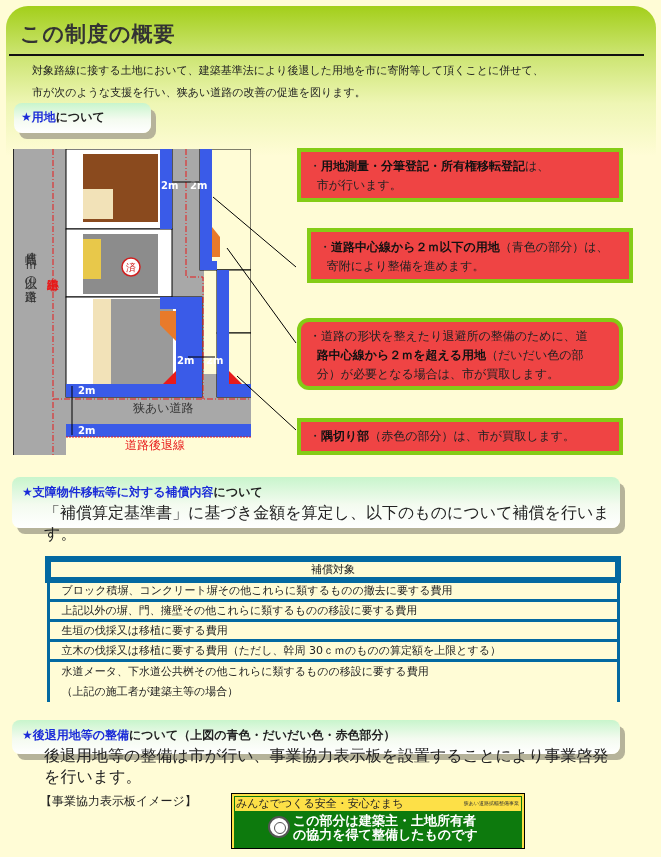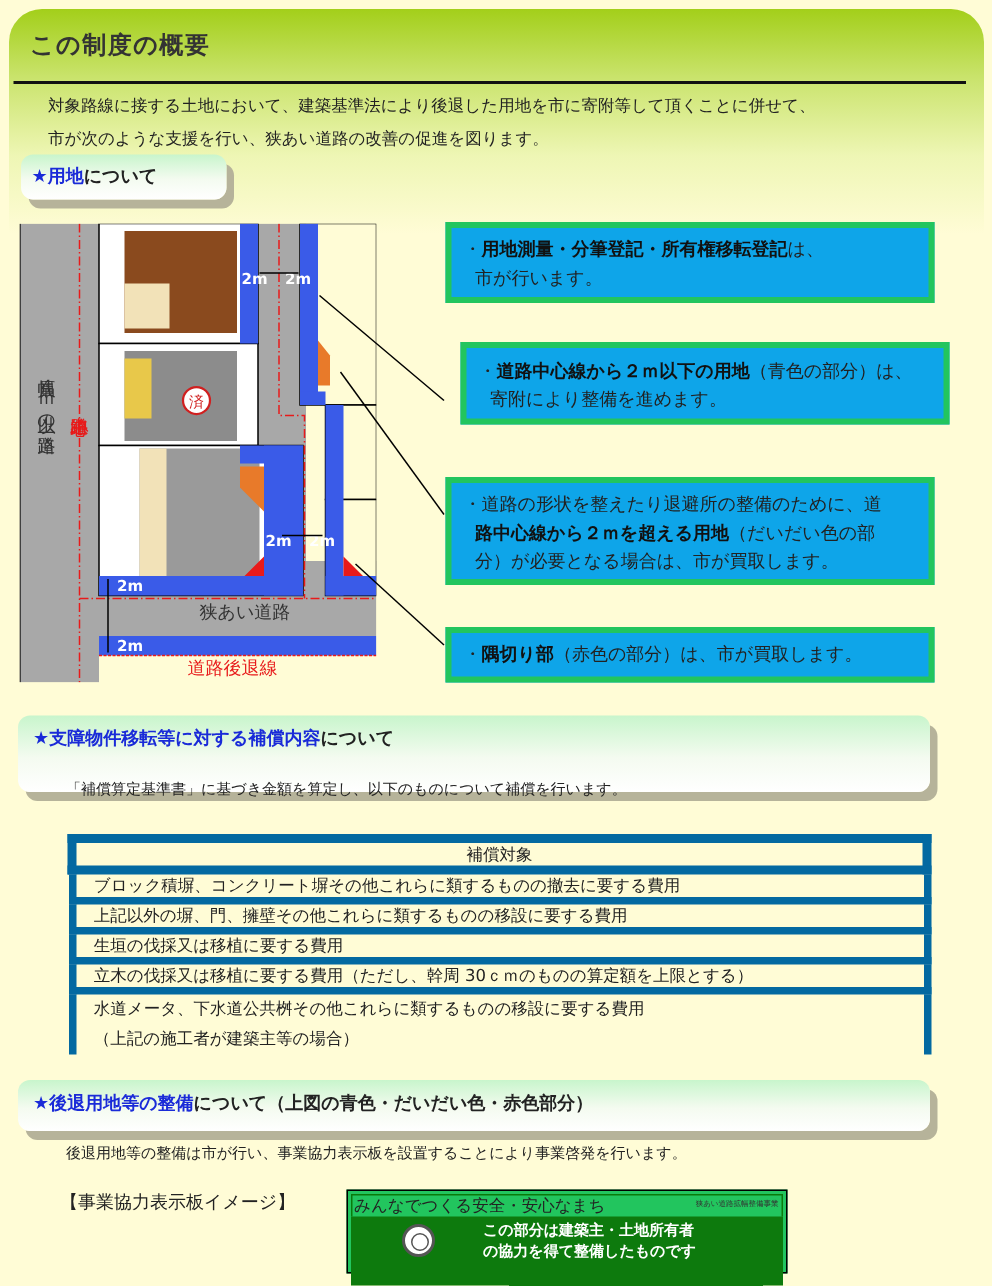--- a/index.html
+++ b/index.html
@@ -10,65 +10,65 @@
     color: #222;
     position: relative;
   }
   .header-band {
     position: absolute; left: 6px; top: 6px; width: 650px; height: 150px;
     border-radius: 22px 22px 0 0;
     background: linear-gradient(to bottom, #a3cf1a 0%, #c9e36b 30%, #eef6b4 65%, #fffcd6 100%);
   }
   .page-title {
     position: absolute; left: 20px; top: 20px;
-    font-size: 16px; color: #333; letter-spacing: 1px;
+    font-size: 21px; color: #333; letter-spacing: 1px;
   }
   .title-rule {
     position: absolute; left: 9px; top: 54px; width: 635px; height: 2px; background: #111;
   }
   .intro {
     position: absolute; left: 32px; top: 60px; font-size: 11px; line-height: 22px; color: #222;
   }
   .section-box {
     position: absolute; border-radius: 8px;
     background: linear-gradient(to bottom, #c8f5cc 0%, #f4fbf0 55%, #ffffff 100%);
     box-shadow: 5px 6px 0 #b6b39a;
   }
   .section-title { font-size: 12px; font-weight: bold; }
   .section-title .blue { color: #1a2bd8; }
-  .section-desc { font-size: 10px; margin-left: 22px; margin-top: 18px; }
+  .section-desc { font-size: 16px; margin-left: 22px; margin-top: 2px; }
 
   .diagram { position: absolute; left: 13px; top: 149px; width: 238px; height: 306px; overflow: hidden; }
   .callout {
-    position: absolute; border: 4px solid #22c55e; background: #0ea5e9;
+    position: absolute; border: 4px solid #84cc16; background: #ef4444;
     font-size: 12px; line-height: 19px; padding: 3px 8px 2px 8px; color: #222;
   }
   .callout b { font-weight: bold; color: #111; }
 
   table.comp {
     position: absolute; left: 45px; top: 556px; width: 576px;
     border-collapse: collapse; font-size: 11px;
   }
   table.comp th { font-weight: normal; text-align: center; height: 20px; border: 6px solid #0369a1; }
-  table.comp td { height: 20px; padding-left: 12px; border: 5px solid #0369a1; }
+  table.comp td { height: 20px; padding-left: 12px; border: 3px solid #0369a1; }
   table.comp td.two { height: 40px; line-height: 20px; border-bottom: none; }
 
   .sign-label { position: absolute; left: 40px; top: 793px; font-size: 12px; }
   .sign {
     position: absolute; left: 231px; top: 793px; width: 294px; height: 56px;
-    border: 1px solid #000; background: #22c55e; padding: 2px;
+    border: 1px solid #000; background: #fde047; padding: 2px;
   }
   .sign-top {
     height: 15px; border: 1px solid #0a7a0a; border-bottom: none; position: relative;
     font-size: 11px; padding-left: 1px; line-height: 14px;
   }
   .sign-small { position: absolute; right: 2px; bottom: 1px; font-size: 5px; color: #333; }
   .sign-green {
-    height: 47px; background: #0d7a0d; color: #fff; position: relative;
-    font-size: 10px; font-weight: bold; line-height: 14px; padding-left: 88px; padding-top: 3px;
+    height: 37px; background: #0d7a0d; color: #fff; position: relative;
+    font-size: 13px; font-weight: bold; line-height: 14px; padding-left: 59px; padding-top: 3px;
   }
   .seal {
     position: absolute; left: 34px; top: 5px; width: 22px; height: 22px; border-radius: 50%;
     background: #fff; border: 2px solid #555;
   }
   .seal::after { content: ""; position: absolute; left: 4px; top: 4px; width: 10px; height: 10px; border-radius: 50%; border: 1px solid #555; }
   svg text { font-family: "DejaVu Sans", "Liberation Sans", sans-serif; }
 </style>
 </head>
 <body>
@@ -160,21 +160,21 @@
 </svg>
 
 <div class="callout" style="left:297px; top:148px; width:326px; height:54px; padding-top:5px;">
   ・<b>用地測量・分筆登記・所有権移転登記</b><span>は、</span><br>
   &nbsp;&nbsp;<span>市が行います。</span>
 </div>
 <div class="callout" style="left:307px; top:228px; width:326px; height:55px; padding-top:6px;">
   ・<b>道路中心線から２ｍ以下の用地</b><span>（青色の部分）は、</span><br>
   &nbsp;&nbsp;<span>寄附により整備を進めます。</span>
 </div>
-<div class="callout" style="left:297px; top:318px; width:326px; height:72px; padding-top:5px;">
+<div class="callout" style="left:297px; top:318px; width:326px; height:72px; padding-top:5px;border-radius:12px;">
   ・<span>道路の形状を整えたり退避所の整備のために、道</span><br>
   &nbsp;&nbsp;<b>路中心線から２ｍを超える用地</b><span>（だいだい色の部</span><br>
   &nbsp;&nbsp;<span>分）が必要となる場合は、市が買取します。</span>
 </div>
 <div class="callout" style="left:297px; top:418px; width:326px; height:37px; padding-top:5px;">
   ・<b>隅切り部</b><span>（赤色の部分）は、市が買取します。</span>
 </div>
 
 <div class="section-box" style="left:12px; top:477px; width:608px; height:51px; padding:7px 0 0 10px;">
   <div class="section-title">

